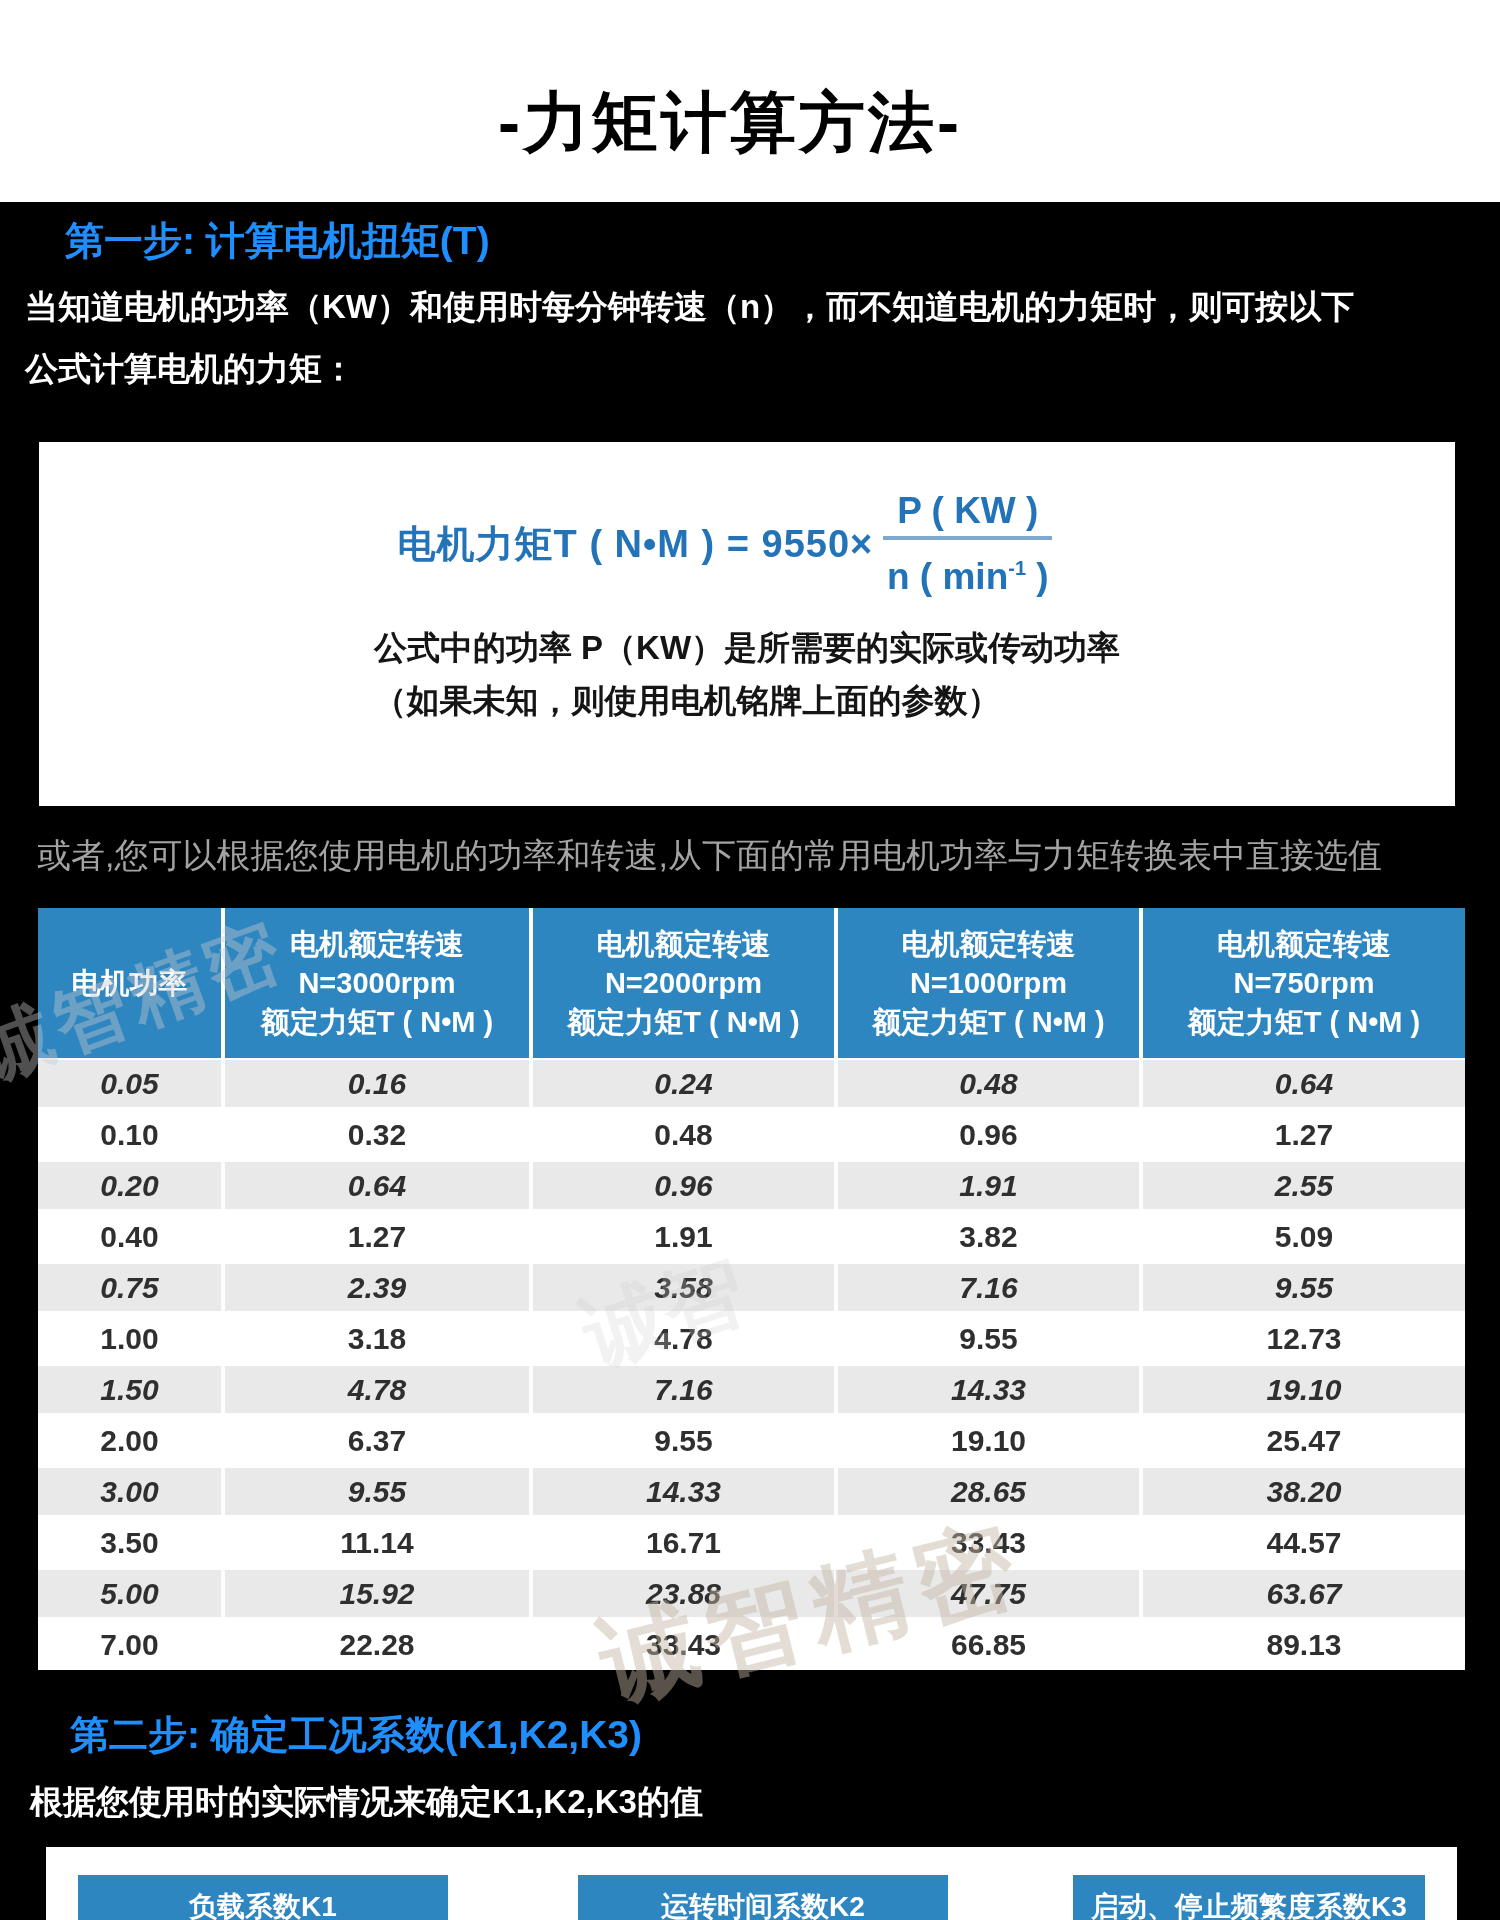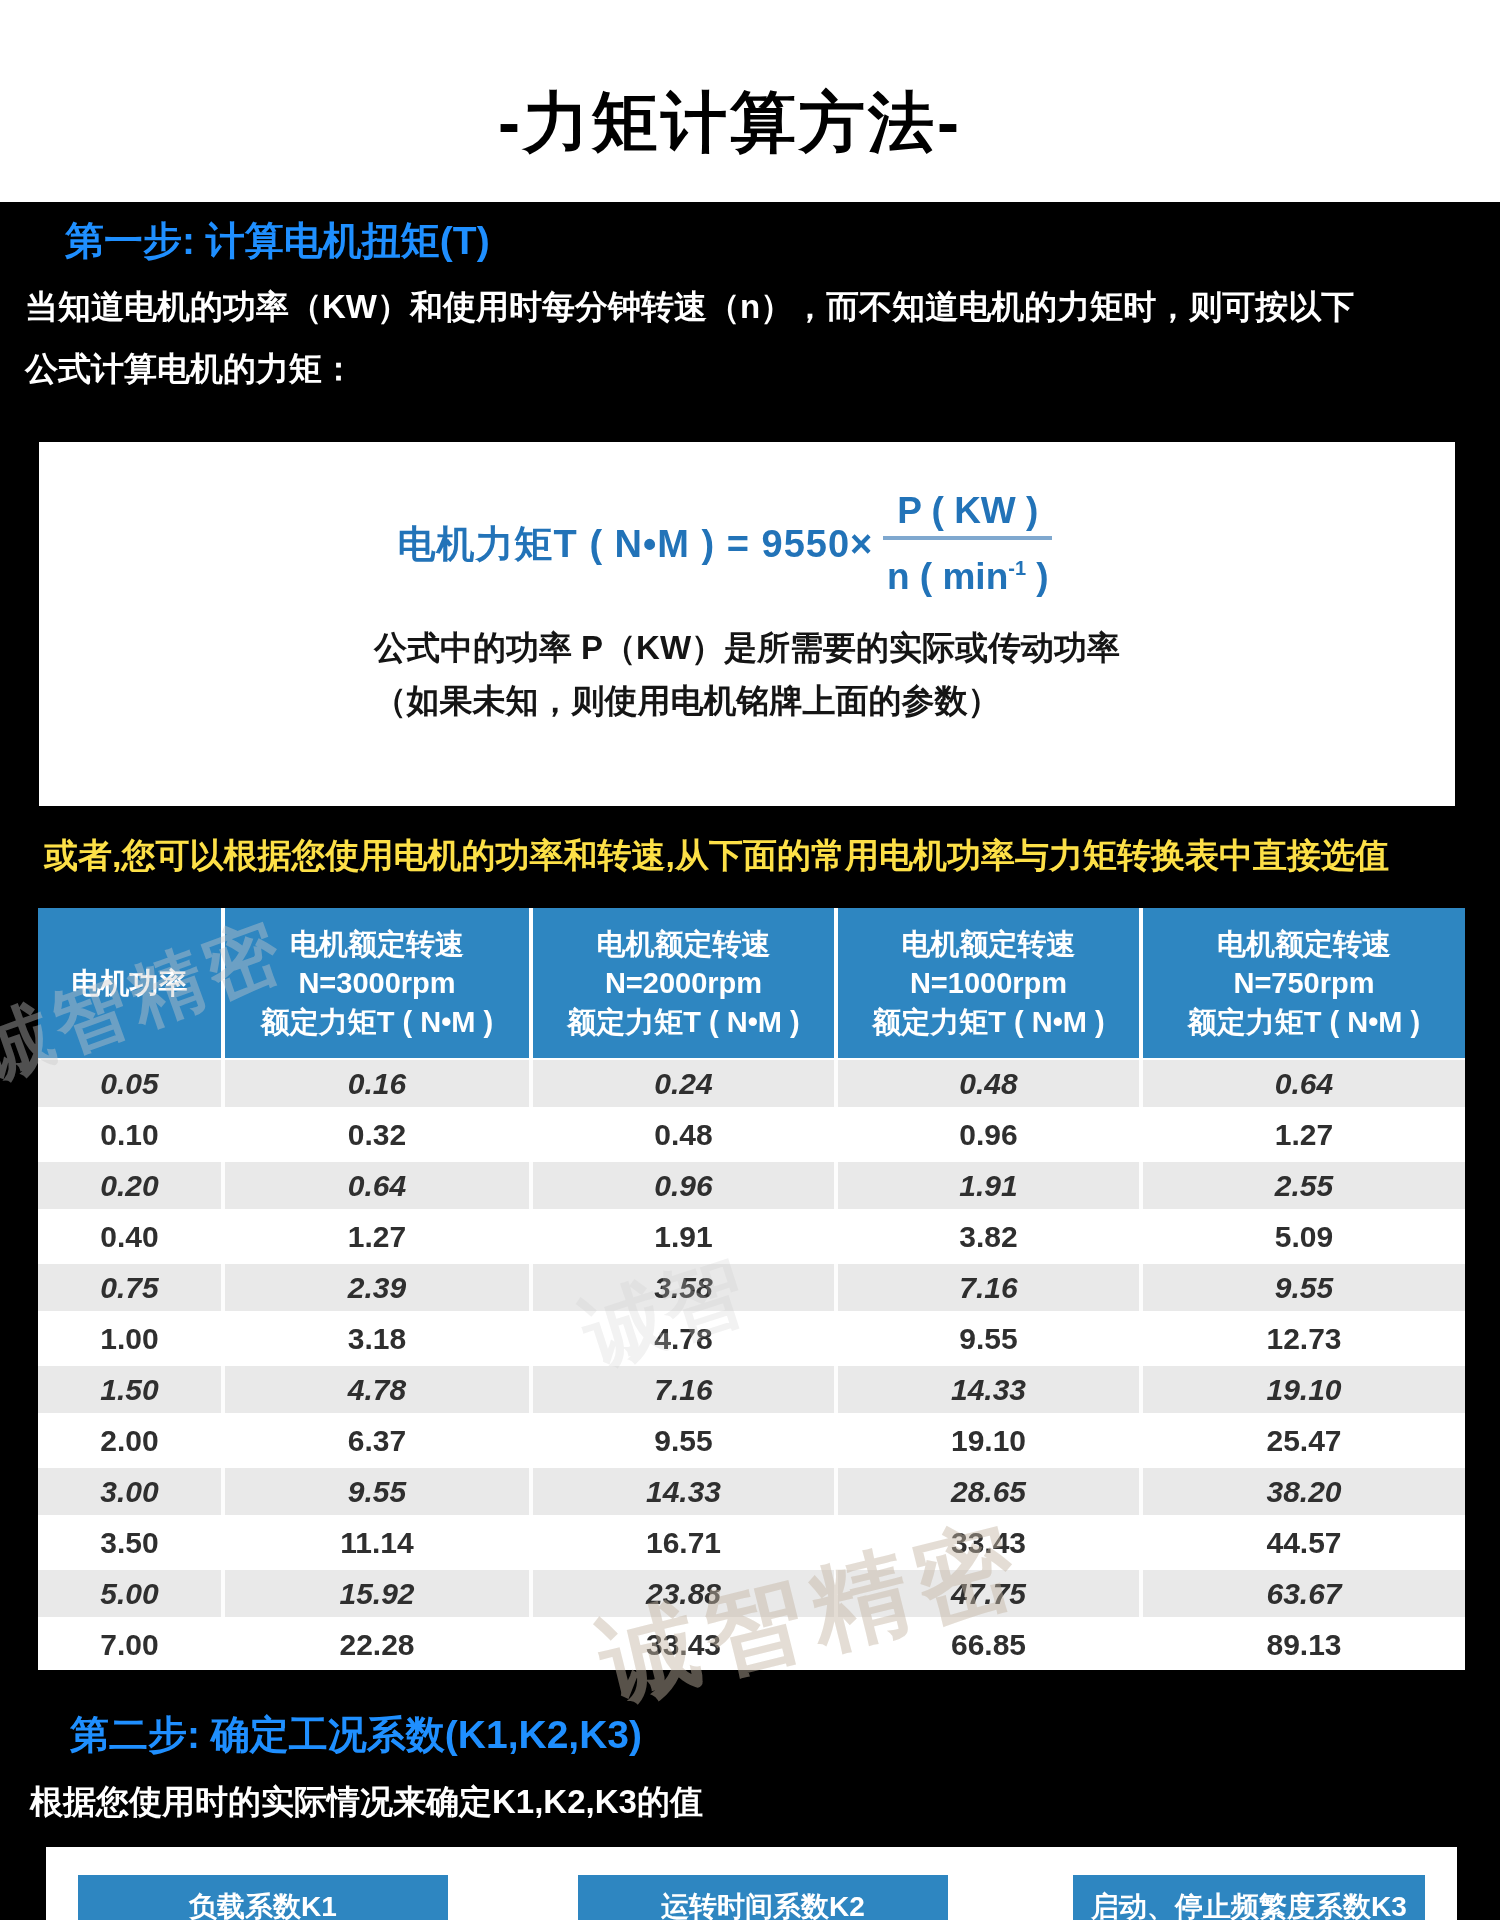--- a/index.html
+++ b/index.html
@@ -19,22 +19,22 @@
   .step-heading{
     position:absolute;left:25px;font-size:39px;font-weight:800;color:#1f8fff;white-space:nowrap;margin-left:40px;
   }
   .step1-heading{top:12px;}
   .step2-heading{top:1506px;left:30px;}
   .intro-para{
     position:absolute;left:25px;top:74px;width:1440px;
     font-size:33px;font-weight:600;color:#ffffff;line-height:62px;
   }
   .or-line{
-    position:absolute;left:44px;top:631px;width:1450px;
-    font-size:34px;font-weight:700;color:#fde047;white-space:nowrap;
+    position:absolute;left:37px;top:631px;width:1450px;
+    font-size:34px;font-weight:400;color:#a3a3a3;white-space:nowrap;
   }
   .k-line{
     position:absolute;left:30px;top:1578px;font-size:33px;font-weight:600;color:#ffffff;white-space:nowrap;
   }
   
   .formula-box{position:absolute;left:39px;top:240px;width:1416px;height:364px;background:#ffffff;}
   .formula-row{
     position:absolute;left:0;top:48px;width:100%;
     display:flex;justify-content:center;align-items:center;
     color:#2273b8;transform:translateX(-22px);

